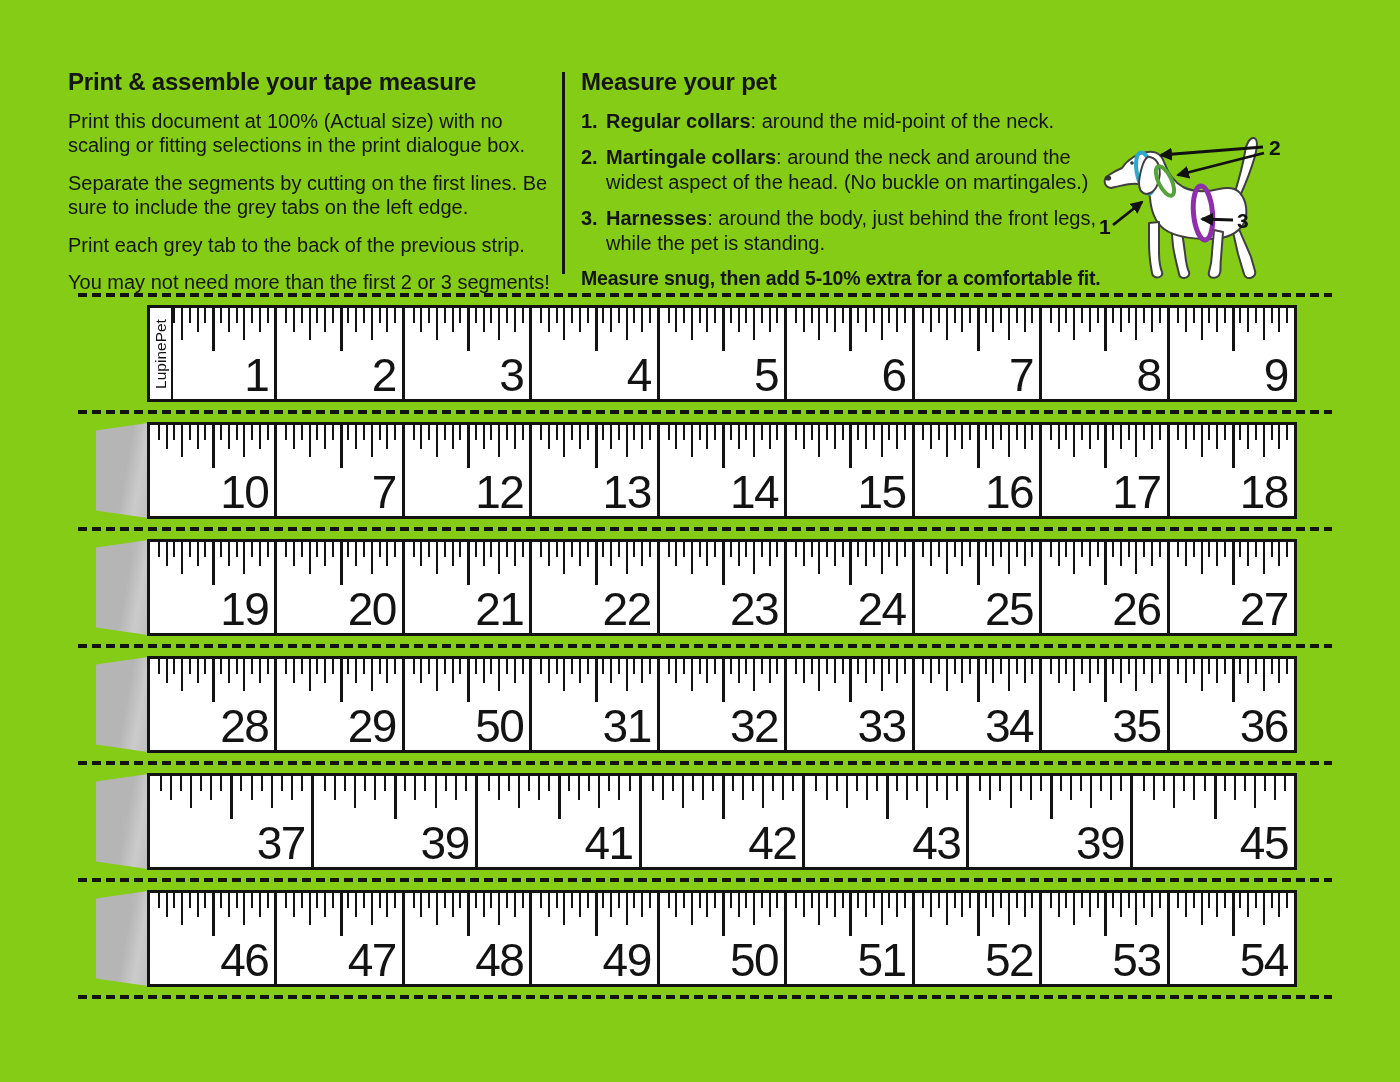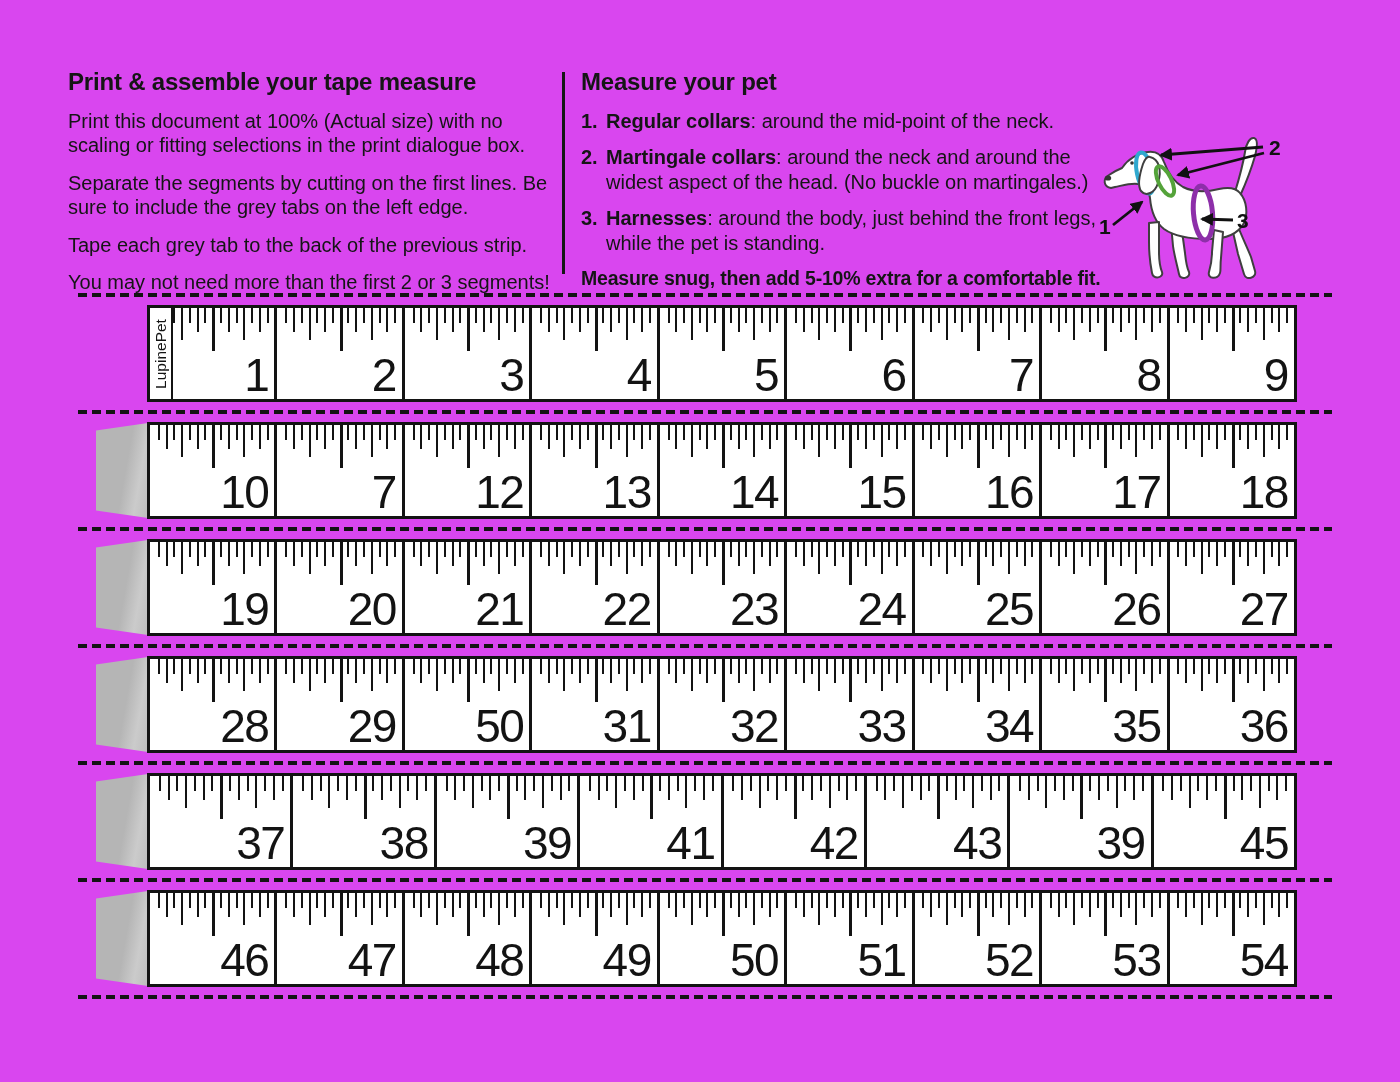--- a/index.html
+++ b/index.html
@@ -1,16 +1,16 @@
 <!DOCTYPE html>
 <html style="--tab-color: #b5b5b5;"><head>
 <meta charset="utf-8">
 <style>
   html,body{margin:0;padding:0;background:#fff;}
-  .page{position:relative;width:1400px;height:1082px;background:#d946ef;overflow:hidden;
+  .page{position:relative;width:1400px;height:1082px;background:#84cc16;overflow:hidden;
         font-family:"Liberation Sans",sans-serif;color:#151515;}
 
   
   .head-left{position:absolute;left:68px;top:68px;width:497px;}
   .head-title{font-size:24px;font-weight:bold;margin:0 0 13px 0;letter-spacing:-0.2px;}
   .head-left p{font-size:20px;line-height:1.22;margin:0 0 13px 0;}
   .col-divider{position:absolute;left:562px;top:72px;width:3px;height:202px;background:#151515;}
   .head-right{position:absolute;left:581px;top:68px;width:527px;}
   .m-item{position:relative;padding-left:25px;font-size:20px;line-height:1.22;margin:0 0 12px 0;}
   .m-num{position:absolute;left:0;top:0;font-weight:bold;}
@@ -49,21 +49,21 @@
 </head>
 <body>
 
 <div class="page">
 
   <div class="head-left">
     <h1 class="head-title">Print &amp; assemble your tape measure</h1>
     <div>
         <p>Print this document at 100% (Actual size) with no scaling or fitting selections in the print dialogue box.</p>
         <p>Separate the segments by cutting on the first lines. Be sure to include the grey tabs on the left edge.</p>
-        <p>Tape each grey tab to the back of the previous strip.</p>
+        <p>Print each grey tab to the back of the previous strip.</p>
         <p>You may not need more than the first 2 or 3 segments!</p>
       </div>
   </div>
 
   <div class="col-divider"></div>
 
   <div class="head-right">
     <h1 class="head-title">Measure your pet</h1>
     <div>
         <div class="m-item"><span class="m-num">1.</span><span class="m-term">Regular collars</span><span>: around the mid-point of the neck.</span></div>
@@ -817,38 +817,20 @@
             <div class="tick h2" style="left: 37.5%;"></div>
             <div class="tick h1" style="left: 43.75%;"></div>
             <div class="tick h8" style="left: 50%;"></div>
             <div class="tick h1" style="left: 56.25%;"></div>
             <div class="tick h2" style="left: 62.5%;"></div>
             <div class="tick h1" style="left: 68.75%;"></div>
             <div class="tick h4" style="left: 75%;"></div>
             <div class="tick h1" style="left: 81.25%;"></div>
             <div class="tick h2" style="left: 87.5%;"></div>
             <div class="tick h1" style="left: 93.75%;"></div>
-            <div class="num">38</div>
-          </div>
-          <div class="cell">
-            <div class="tick h1" style="left: 6.25%;"></div>
-            <div class="tick h2" style="left: 12.5%;"></div>
-            <div class="tick h1" style="left: 18.75%;"></div>
-            <div class="tick h4" style="left: 25%;"></div>
-            <div class="tick h1" style="left: 31.25%;"></div>
-            <div class="tick h2" style="left: 37.5%;"></div>
-            <div class="tick h1" style="left: 43.75%;"></div>
-            <div class="tick h8" style="left: 50%;"></div>
-            <div class="tick h1" style="left: 56.25%;"></div>
-            <div class="tick h2" style="left: 62.5%;"></div>
-            <div class="tick h1" style="left: 68.75%;"></div>
-            <div class="tick h4" style="left: 75%;"></div>
-            <div class="tick h1" style="left: 81.25%;"></div>
-            <div class="tick h2" style="left: 87.5%;"></div>
-            <div class="tick h1" style="left: 93.75%;"></div>
             <div class="num">39</div>
           </div>
           <div class="cell">
             <div class="tick h1" style="left: 6.25%;"></div>
             <div class="tick h2" style="left: 12.5%;"></div>
             <div class="tick h1" style="left: 18.75%;"></div>
             <div class="tick h4" style="left: 25%;"></div>
             <div class="tick h1" style="left: 31.25%;"></div>
             <div class="tick h2" style="left: 37.5%;"></div>
             <div class="tick h1" style="left: 43.75%;"></div>

